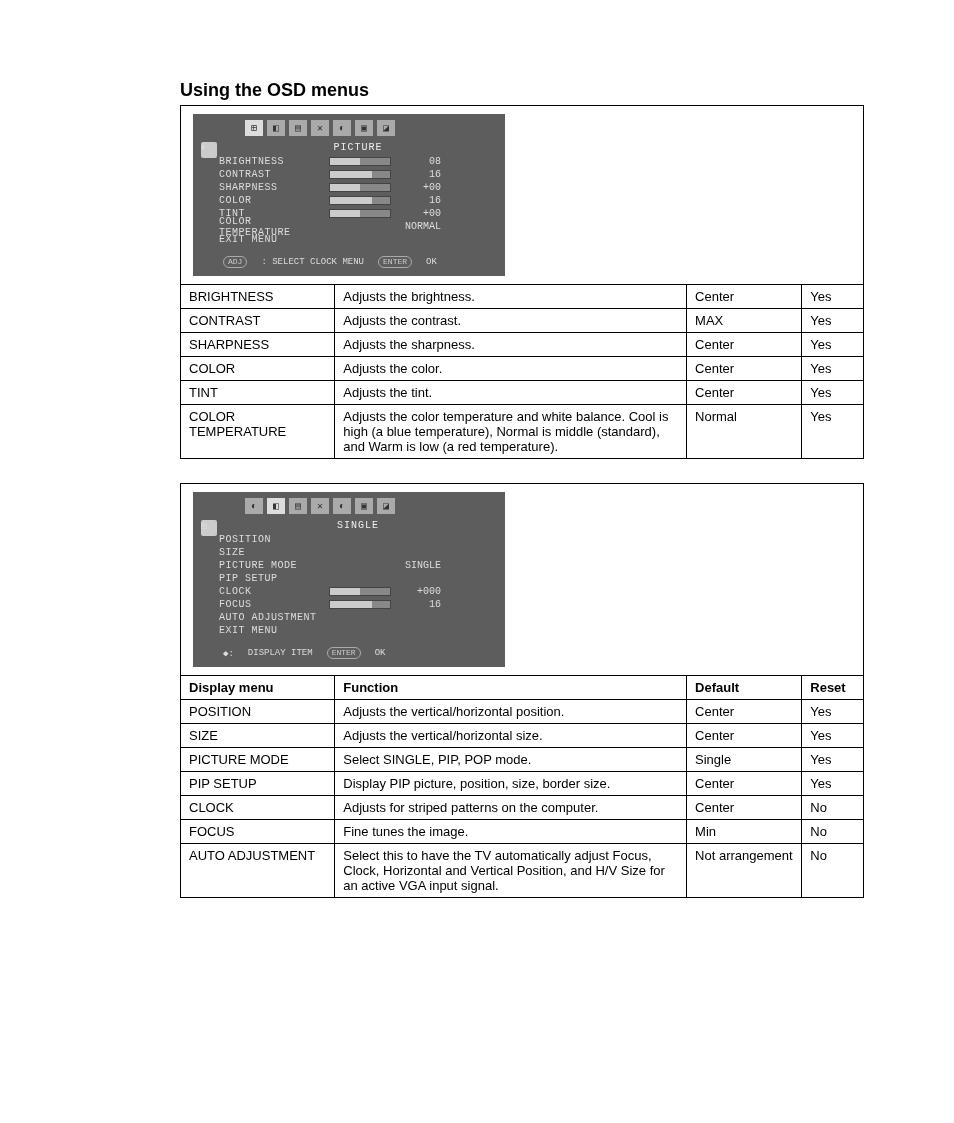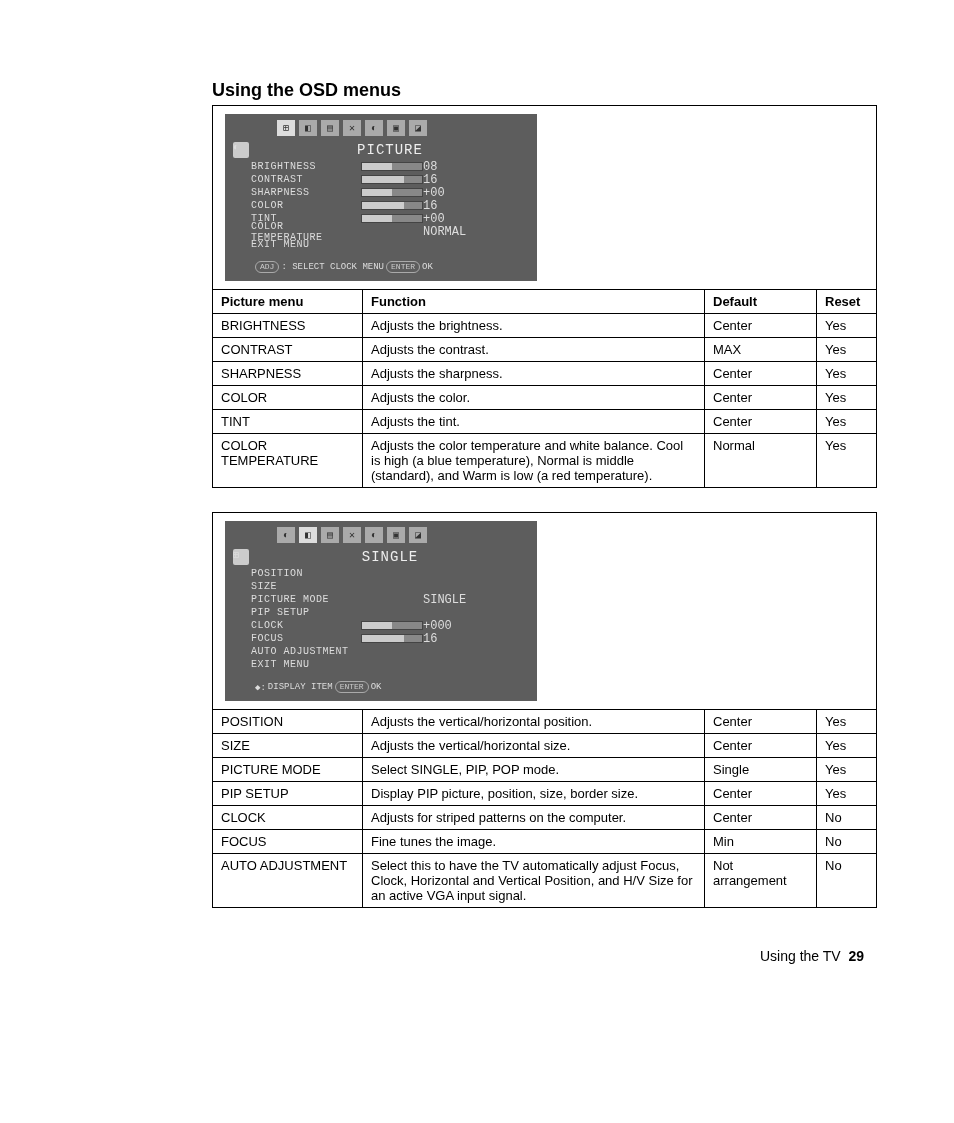--- a/index.html
+++ b/index.html
@@ -6,21 +6,20 @@
     margin: 0;
     padding: 0;
     background: #fff;
     font-family: Arial, Helvetica, sans-serif;
     font-size: 13px;
     color: #000;
     width: 954px;
   }
   .page {
     padding: 80px 90px 40px 180px;
-    margin-left: 32px;
   }
   h2 {
     font-size: 18px;
     font-weight: bold;
     margin: 0 0 4px 0;
   }
   .intro {
     margin: 0 0 16px 0;
     font-size: 14px;
   }
@@ -92,21 +91,21 @@
   }
   .osd-left {
     width: 18px;
     flex: none;
   }
   .osd-main {
     flex: 1;
   }
   .osd-title {
     text-align: center;
-    font-size: 14px;
+    font-size: 10px;
     letter-spacing: 1px;
     margin-bottom: 2px;
     color: #eee;
   }
   .osd-row {
     display: flex;
     align-items: center;
     height: 13px;
   }
   .osd-label {
@@ -121,31 +120,32 @@
     background: #888;
     border: 1px solid #444;
     position: relative;
   }
   .osd-bar-fill {
     background: #ccc;
     height: 100%;
   }
   .osd-val {
     width: 50px;
-    font-size: 12px;
+    text-align: right;
+    font-size: 10px;
     color: #ddd;
     padding-left: 0;
   }
   .osd-footer {
     margin-top: 10px;
     font-size: 9px;
     color: #ddd;
     display: flex;
     align-items: center;
-    gap: 2px;
+    gap: 14px;
     padding-left: 22px;
   }
   .pill {
     border: 1px solid #aaa;
     border-radius: 7px;
     padding: 0 4px;
     font-size: 8px;
     line-height: 10px;
     color: #ccc;
   }
@@ -240,26 +240,20 @@
           </div>
           <div class="osd-footer">
             <span class="pill">ADJ</span>
             <span>: SELECT CLOCK MENU</span>
             <span class="pill">ENTER</span>
             <span>OK</span>
           </div>
         </div>
       </td>
     </tr>
-    <tr>
-      <th>Picture menu</th>
-      <th>Function</th>
-      <th>Default</th>
-      <th>Reset</th>
-    </tr>
     </tbody>
       <tbody id="table1-body">
         <tr>
           <td>BRIGHTNESS</td>
           <td>Adjusts the brightness.</td>
           <td>Center</td>
           <td>Yes</td>
         </tr>
         <tr>
           <td>CONTRAST</td>
@@ -368,20 +362,26 @@
           </div>
           <div class="osd-footer">
             <span>◆:</span>
             <span>DISPLAY ITEM</span>
             <span class="pill">ENTER</span>
             <span>OK</span>
           </div>
         </div>
       </td>
     </tr>
+    <tr>
+      <th>Display menu</th>
+      <th>Function</th>
+      <th>Default</th>
+      <th>Reset</th>
+    </tr>
     </tbody>
       <tbody id="table2-body">
         <tr>
           <td>POSITION</td>
           <td>Adjusts the vertical/horizontal position.</td>
           <td>Center</td>
           <td>Yes</td>
         </tr>
         <tr>
           <td>SIZE</td>
@@ -415,17 +415,14 @@
         </tr>
         <tr>
           <td>AUTO ADJUSTMENT</td>
           <td>Select this to have the TV automatically adjust Focus, Clock, Horizontal and Vertical Position, and H/V Size for an active VGA input signal.</td>
           <td>Not arrangement</td>
           <td>No</td>
         </tr>
       </tbody>
   </table>
 
-  <div class="page-footer">
-    <span>Using the TV</span>&nbsp;&nbsp;<span class="num">29</span>
-  </div>
 
 </div>
 
 </body></html>

